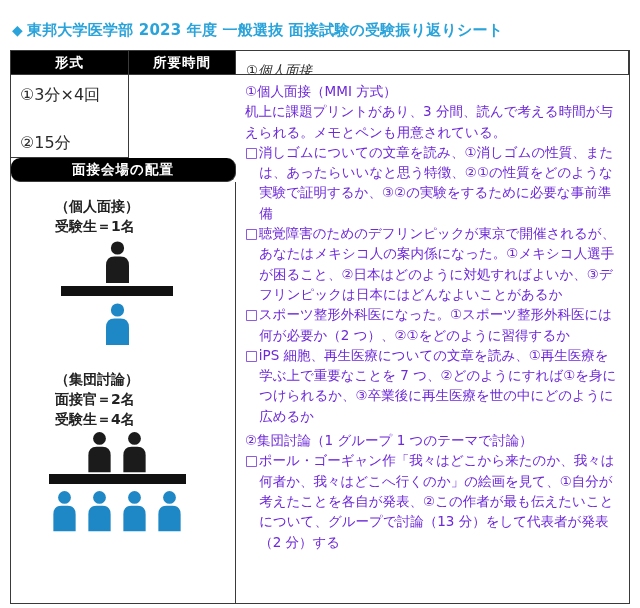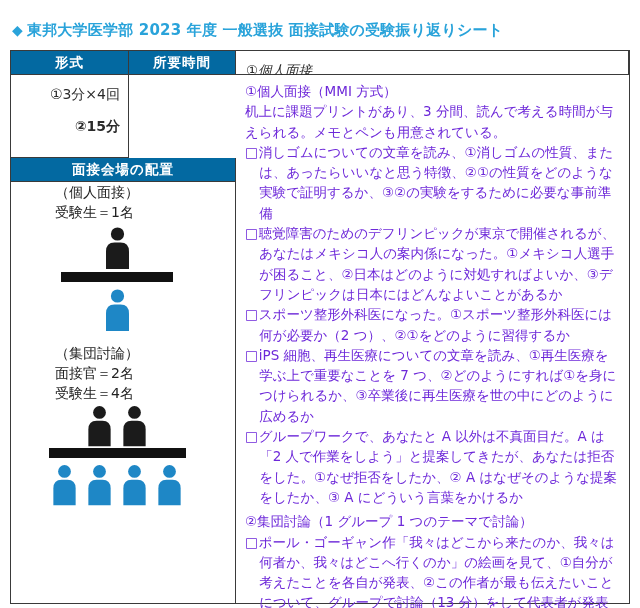--- a/index.html
+++ b/index.html
@@ -26,54 +26,56 @@
     position: absolute; left: 10px; top: 38px;
     width: 620px; height: 554px;
     display: grid;
     grid-template-columns: 118px 107px 1fr;
     grid-template-rows: 24px 83px 24px 1fr;
     border: 1px solid #3a3a3a;
     background: #ffffff;
   }
   .cell { background: #ffffff; }
   .hd {
-    background: #0369a1; color: #ffffff;
+    background: #000000; color: #ffffff;
     font-size: 13.5px; font-weight: bold;
     display: flex; align-items: center; justify-content: center;
     letter-spacing: 1px;
   }
   .bR { border-right: 1px solid #3a3a3a; }
   .bB { border-bottom: 1px solid #3a3a3a; }
 
   .format-cell { padding: 7px 6px 0 10px; font-size: 13.5px; line-height: 25px; font-style: italic; }
-  .duration-cell { padding: 7px 8px 0 9px; font-size: 14px; line-height: 25px; text-align: right; }
-  .duration-line2 { margin-top: 7px; font-weight: bold; }
-
-  .venue-hd { grid-column: 1 / 3; }
+  .duration-cell { padding: 7px 20px 0 9px; font-size: 16px; line-height: 25px; }
+  .duration-line2 { margin-top: 23px; }
+
+  .venue-hd { grid-column: 1 / 3; border-radius: 9px; }
 
   
   .diagram {
     grid-column: 1 / 3;
+    padding-top: 14px;
     overflow: hidden;
+    font-weight: bold;
   }
   .venue-labels {
     margin-left: 44px; font-size: 14px; line-height: 20px;
     color: #222;
   }
   .fig-stack { width: 212px; }
   .fig-row { display: flex; justify-content: center; gap: 4px; }
   .person svg { display: block; }
   .person-black { color: #1b1b1b; }
   .person-blue { color: #1e87c6; }
   .table-bar { height: 10px; background: #111111; margin: 0 auto; }
   .bar-1 { width: 112px; margin-top: 3px; }
   .bar-2 { width: 137px; margin-top: 1px; }
   .mt-person1 { margin-top: 5px; }
   .mt-blue1 { margin-top: 7px; }
-  .mt-labels2 { margin-top: 12px; }
+  .mt-labels2 { margin-top: 24px; }
   .mt-person2 { margin-top: 2px; }
   .mt-blue2 { margin-top: 6px; }
 
   
   .content-cell {
     grid-column: 3; grid-row: 2 / 5;
     padding: 6px 8px 4px 9px;
     font-size: 13.5px; line-height: 20.3px; color: #6d28d9;
   }
   .q-item { padding-left: 1.05em; text-indent: -1.05em; }
@@ -123,23 +125,20 @@
       </div>
       <div class="q-item">
         <span class="cb">□</span><span>聴覚障害のためのデフリンピックが東京で開催されるが、あなたはメキシコ人の案内係になった。①メキシコ人選手が困ること、②日本はどのように対処すればよいか、③デフリンピックは日本にはどんなよいことがあるか</span>
       </div>
       <div class="q-item">
         <span class="cb">□</span><span>スポーツ整形外科医になった。①スポーツ整形外科医には何が必要か（2 つ）、②①をどのように習得するか</span>
       </div>
       <div class="q-item">
         <span class="cb">□</span><span>iPS 細胞、再生医療についての文章を読み、①再生医療を学ぶ上で重要なことを 7 つ、②どのようにすれば①を身につけられるか、③卒業後に再生医療を世の中にどのように広めるか</span>
       </div>
-      <div class="q-item">
-        <span class="cb">□</span><span>グループワークで、あなたと A 以外は不真面目だ。A は「2 人で作業をしよう」と提案してきたが、あなたは拒否をした。①なぜ拒否をしたか、② A はなぜそのような提案をしたか、③ A にどういう言葉をかけるか</span>
-      </div>
 
       <div class="section2-title">②集団討論（1 グループ 1 つのテーマで討論）</div>
       <div class="q-item">
         <span class="cb">□</span><span>ポール・ゴーギャン作「我々はどこから来たのか、我々は何者か、我々はどこへ行くのか」の絵画を見て、①自分が考えたことを各自が発表、②この作者が最も伝えたいことについて、グループで討論（13 分）をして代表者が発表（2 分）する</span>
       </div>
     </div>
 
     <div class="cell hd venue-hd bR bB">面接会場の配置</div>
 
     <div class="cell diagram bR">

